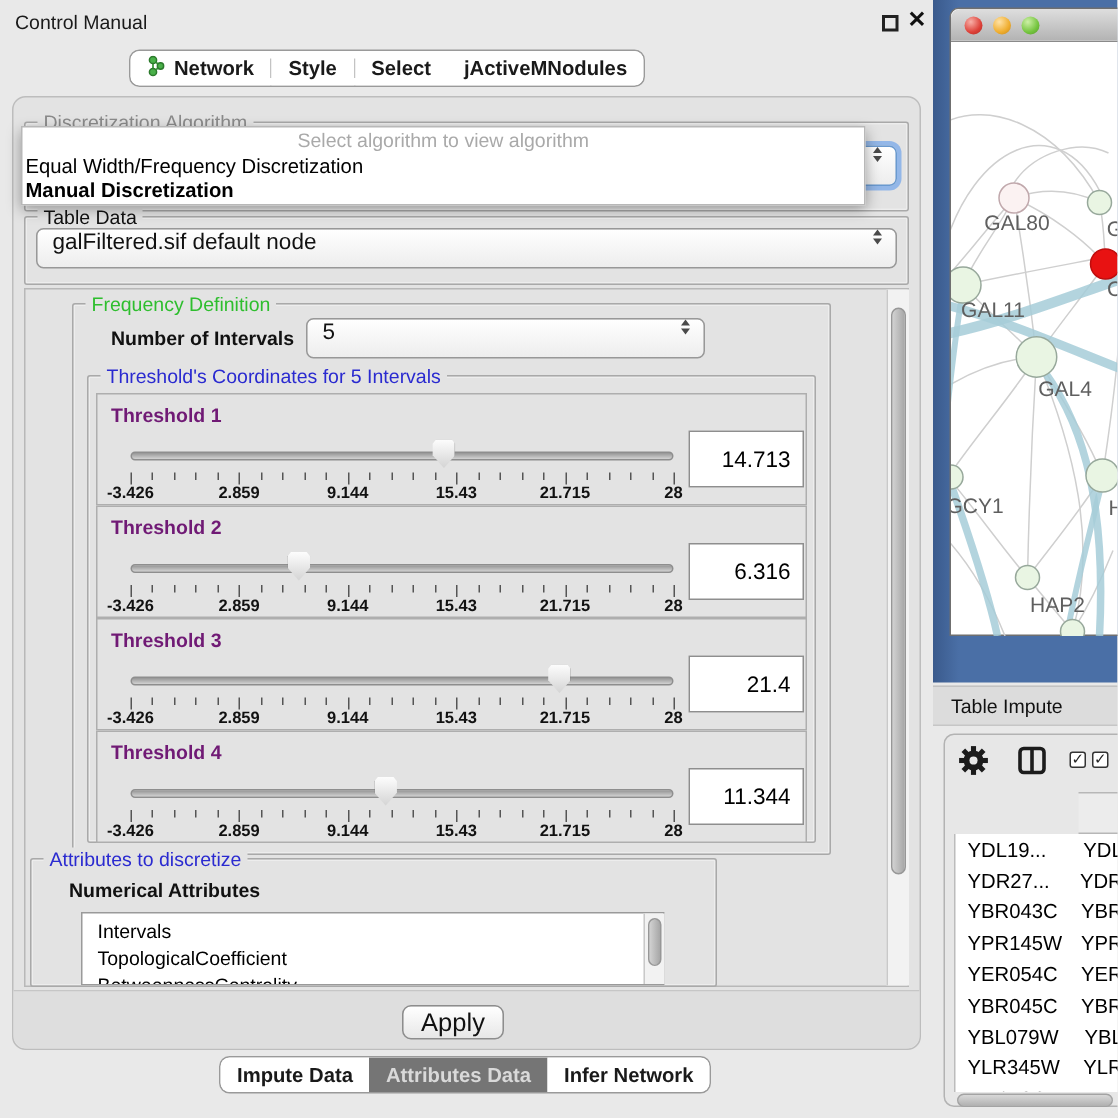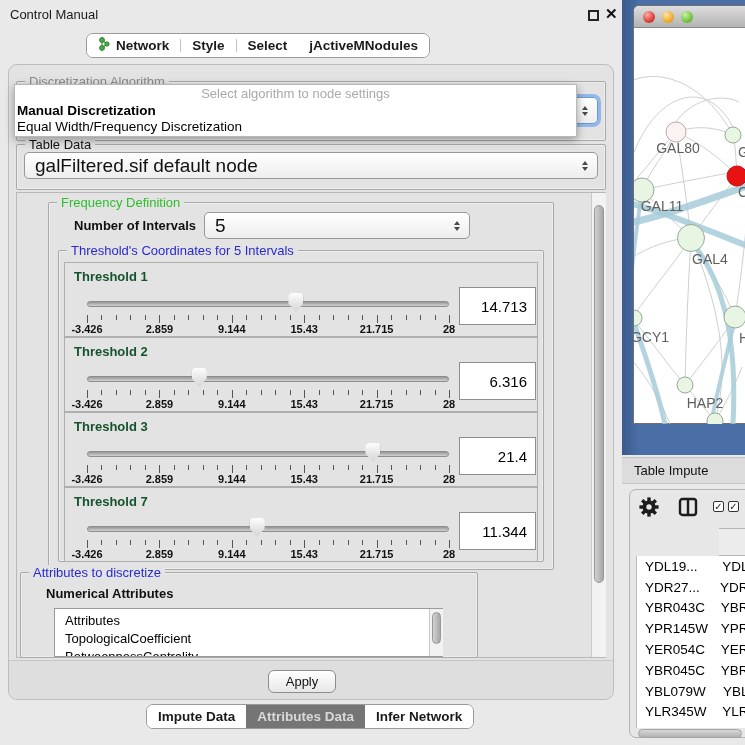--- a/index.html
+++ b/index.html
@@ -22,56 +22,56 @@
 #top-tabbar{left:86px;top:33px}
 #bottom-tabbar{left:146px;top:704px}
 
 
 .mainpanel{left:8px;top:64px;width:606px;height:636px;background:#e3e3e3;border:1px solid #bdbdbd;border-radius:9px}
 .groupbox{border:1px solid #a9a9a9;border-radius:2px;box-shadow:inset 0 0 0 1px rgba(255,255,255,.35)}
 .group-title{position:absolute;top:-8px;left:8px;background:#e3e3e3;padding:0 4px;font-size:13px;line-height:15px;white-space:nowrap;color:#111}
 .gt-gray{color:#8a8a8a}.gt-green{color:#2ebe2e}.gt-blue{color:#2a2ad0}
 
 
-.combo{background:linear-gradient(#ffffff,#ededed);border:1px solid #989898;border-radius:5px;display:flex;align-items:center;font-size:19px;color:#111;padding-left:10px}
+.combo{background:linear-gradient(#ffffff,#ededed);border:1px solid #989898;border-radius:5px;display:flex;align-items:flex-start;font-size:15px;color:#111;padding-left:10px}
 .combo .sp{flex:1}
 .arrows{width:22px;display:flex;flex-direction:column;align-items:center;gap:2px;padding-right:2px}
 .arr-up{width:0;height:0;border-left:3.5px solid transparent;border-right:3.5px solid transparent;border-bottom:4.5px solid #4a4a4a}
 .arr-dn{width:0;height:0;border-left:3.5px solid transparent;border-right:3.5px solid transparent;border-top:4.5px solid #4a4a4a}
 .focus-ring{box-shadow:0 0 0 3px rgba(105,160,235,.65);border-color:#6a9ad0}
 
 
 .popup{left:14px;top:84px;width:563px;height:53px;background:#fff;border:1px solid #b8b8b8;box-shadow:0 3px 9px rgba(0,0,0,.35);z-index:30}
 .popup-prompt{text-align:center;color:#a9a9a9;font-size:13px;height:18px;line-height:18px}
 .popup-item{font-size:13.5px;color:#000;height:16px;line-height:16px;padding-left:2px;white-space:nowrap}
 .popup-item.bold{font-weight:bold}
 
 
 .scrollpanel{left:16px;top:192px;width:590px;height:466px;border:1px solid #b8b8b8;background:#e3e3e3}
 .vtrack{position:absolute;background:#f2f2f2;border-left:1px solid #c9c9c9}
 .vthumb{position:absolute;border-radius:5px;background:linear-gradient(90deg,#d2d2d2,#a7a7a7);border:1px solid #979797}
 
 
 .thr-panel{left:64px;width:474px;height:75px;border:1px solid #aeaeae;background:#e3e3e3;position:absolute}
-.thr-label{position:absolute;left:9px;top:6px;font-size:13px;font-weight:bold;color:#14532d}
+.thr-label{position:absolute;left:9px;top:6px;font-size:13px;font-weight:bold;color:#701a75}
 .thr-track{position:absolute;left:22px;top:38px;width:362px;height:6px;border-radius:3px;background:linear-gradient(#969696,#d2d2d2);border:1px solid #8e8e8e}
 .thr-thumb{position:absolute;width:15px;height:19px;top:30px;background:linear-gradient(#fdfdfd,#d4d4d4);clip-path:polygon(15% 0,85% 0,100% 15%,100% 55%,50% 100%,0 55%,0 15%);filter:drop-shadow(0 0 1px #777)}
 .ticks{position:absolute;left:22px;top:52px;width:362px;height:8px}
 .tick{position:absolute;width:1px;background:#555;top:0}
 .tick-label{position:absolute;font-size:11px;font-weight:bold;color:#111;transform:translateX(-50%);white-space:nowrap;top:60px}
 .thr-value{position:absolute;left:394px;top:24px;width:77px;height:38px;background:#fff;border:1px solid #8e8e8e;font-size:15px;color:#000;display:flex;align-items:center;justify-content:flex-end;padding-right:8px}
 
 
 .attr-label{left:46px;top:586px;font-size:13px;font-weight:bold;color:#111}
 .attr-list{left:54px;top:608px;width:389px;height:49px;background:#fff;border:1px solid #9a9a9a;overflow:hidden;padding-top:3px}
 .attr-item{font-size:13px;height:18px;line-height:18px;padding-left:10px;color:#000;white-space:nowrap}
 
 
 .apply-strip{left:9px;top:660px;width:604px;height:39px;background:#dedede;border-top:1px solid #c6c6c6;border-radius:0 0 9px 9px}
-.apply-btn{left:268px;top:670px;width:68px;height:23px;background:linear-gradient(#ffffff,#e7e7e7);border:1px solid #8d8d8d;border-radius:6px;font-size:13px;color:#111;display:flex;align-items:center;justify-content:center}
+.apply-btn{left:268px;top:670px;width:68px;height:23px;background:linear-gradient(#ffffff,#e7e7e7);border:1px solid #8d8d8d;border-radius:6px;font-size:17px;color:#111;display:flex;align-items:center;justify-content:center}
 
 
 .desktop{left:622px;top:0;width:123px;height:455px;background:linear-gradient(90deg,#3a5a8c,#4a6fa6 14%)}
 .netwin{left:633px;top:5px;width:120px;height:419px;background:#fff;border:1px solid #6f6f6f;border-radius:6px 6px 0 0}
 .netwin-titlebar{position:absolute;left:0;top:0;right:0;height:22px;background:linear-gradient(#dedede,#b3b3b3);border-bottom:1px solid #8a8a8a;border-radius:6px 6px 0 0;display:flex;align-items:center;padding-left:9px;gap:7px}
 .light{width:12px;height:12px;border-radius:50%}
 .light.red{background:radial-gradient(circle at 35% 30%,#f8b0a8,#dd4038 60%,#aa2c24)}
 .light.yellow{background:radial-gradient(circle at 35% 30%,#ffe2a6,#efad2e 60%,#c08520)}
 .light.green{background:radial-gradient(circle at 35% 30%,#cdf0a6,#74c43e 60%,#54962c)}
 #net-canvas{position:absolute;left:634px;top:27px;width:111px;height:397px}
@@ -132,24 +132,24 @@
 
   <div class="abs combo focus-ring" style="left:24px;top:97px;width:574px;height:27px;z-index:20">
     <span class="sp"></span>
     <span class="arrows">
         <span class="arr-up"></span>
         <span class="arr-dn"></span>
       </span>
   </div>
 
   <div class="abs popup">
-    <div class="popup-prompt">Select algorithm to node settings</div>
+    <div class="popup-prompt">Select algorithm to view algorithm</div>
     <div id="popup-options">
+        <div class="popup-item">Equal Width/Frequency Discretization</div>
         <div class="popup-item bold">Manual Discretization</div>
-        <div class="popup-item">Equal Width/Frequency Discretization</div>
       </div>
   </div>
 
   <div class="abs groupbox" style="left:16px;top:144px;width:590px;height:46px">
     <span class="group-title">Table Data</span>
   </div>
   <div class="abs combo" style="left:24px;top:152px;width:574px;height:27px">
     <span>galFiltered.sif default node</span>
     <span class="sp"></span>
     <span class="arrows">
@@ -294,21 +294,21 @@
         <div class="tick-label" style="left: 22px;">-3.426</div>
         <div class="tick-label" style="left: 94.4px;">2.859</div>
         <div class="tick-label" style="left: 166.8px;">9.144</div>
         <div class="tick-label" style="left: 239.2px;">15.43</div>
         <div class="tick-label" style="left: 311.6px;">21.715</div>
         <div class="tick-label" style="left: 384px;">28</div>
         <div class="thr-thumb" style="left: 300.474px;"></div>
         <div class="thr-value">21.4</div>
       </div>
       <div class="thr-panel" style="top: 487px;">
-        <div class="thr-label">Threshold 7</div>
+        <div class="thr-label">Threshold 4</div>
         <div class="thr-track"></div>
         <div class="ticks">
           <div class="tick" style="left: 0%; height: 8px;"></div>
           <div class="tick" style="left: 4%; height: 5px;"></div>
           <div class="tick" style="left: 8%; height: 5px;"></div>
           <div class="tick" style="left: 12%; height: 5px;"></div>
           <div class="tick" style="left: 16%; height: 5px;"></div>
           <div class="tick" style="left: 20%; height: 8px;"></div>
           <div class="tick" style="left: 24%; height: 5px;"></div>
           <div class="tick" style="left: 28%; height: 5px;"></div>
@@ -340,21 +340,21 @@
         <div class="thr-thumb" style="left: 184.637px;"></div>
         <div class="thr-value">11.344</div>
       </div>
     </div>
 
   <div class="abs groupbox" style="left:20px;top:572px;width:458px;height:86px">
     <span class="group-title gt-blue">Attributes to discretize</span>
   </div>
   <div class="abs attr-label">Numerical Attributes</div>
   <div class="abs attr-list" id="attr-list">
-      <div class="attr-item">Attributes</div>
+      <div class="attr-item">Intervals</div>
       <div class="attr-item">TopologicalCoefficient</div>
       <div class="attr-item">BetweennessCentrality</div>
     </div>
   <div class="abs vtrack" style="left:429px;top:609px;width:14px;height:47px">
     <div class="vthumb" style="left:2px;top:3px;width:9px;height:32px"></div>
   </div>
 
   <div class="abs apply-strip"></div>
   <div class="abs apply-btn">Apply</div>
   <div class="abs tabbar" id="bottom-tabbar">

